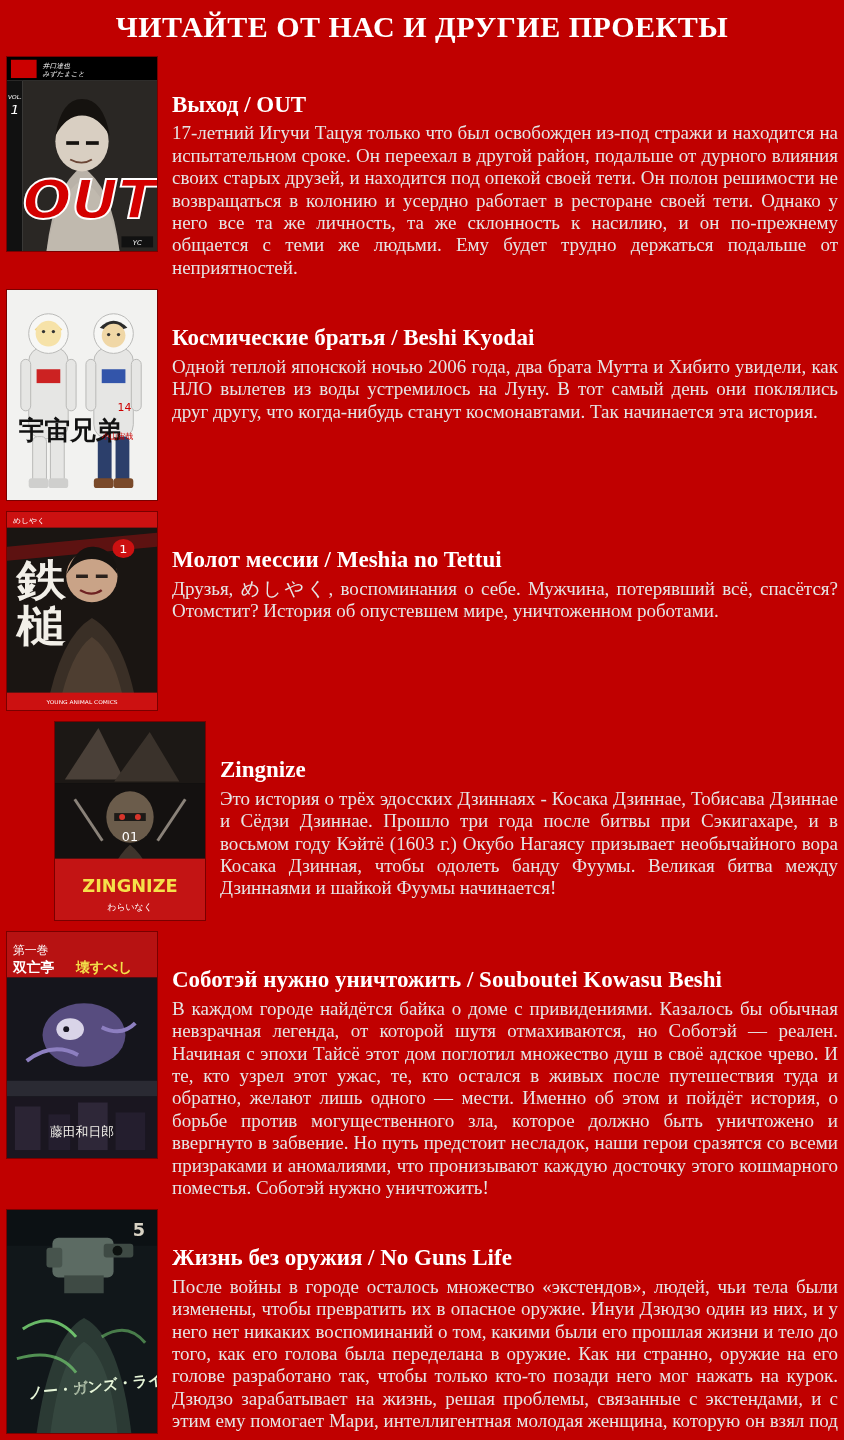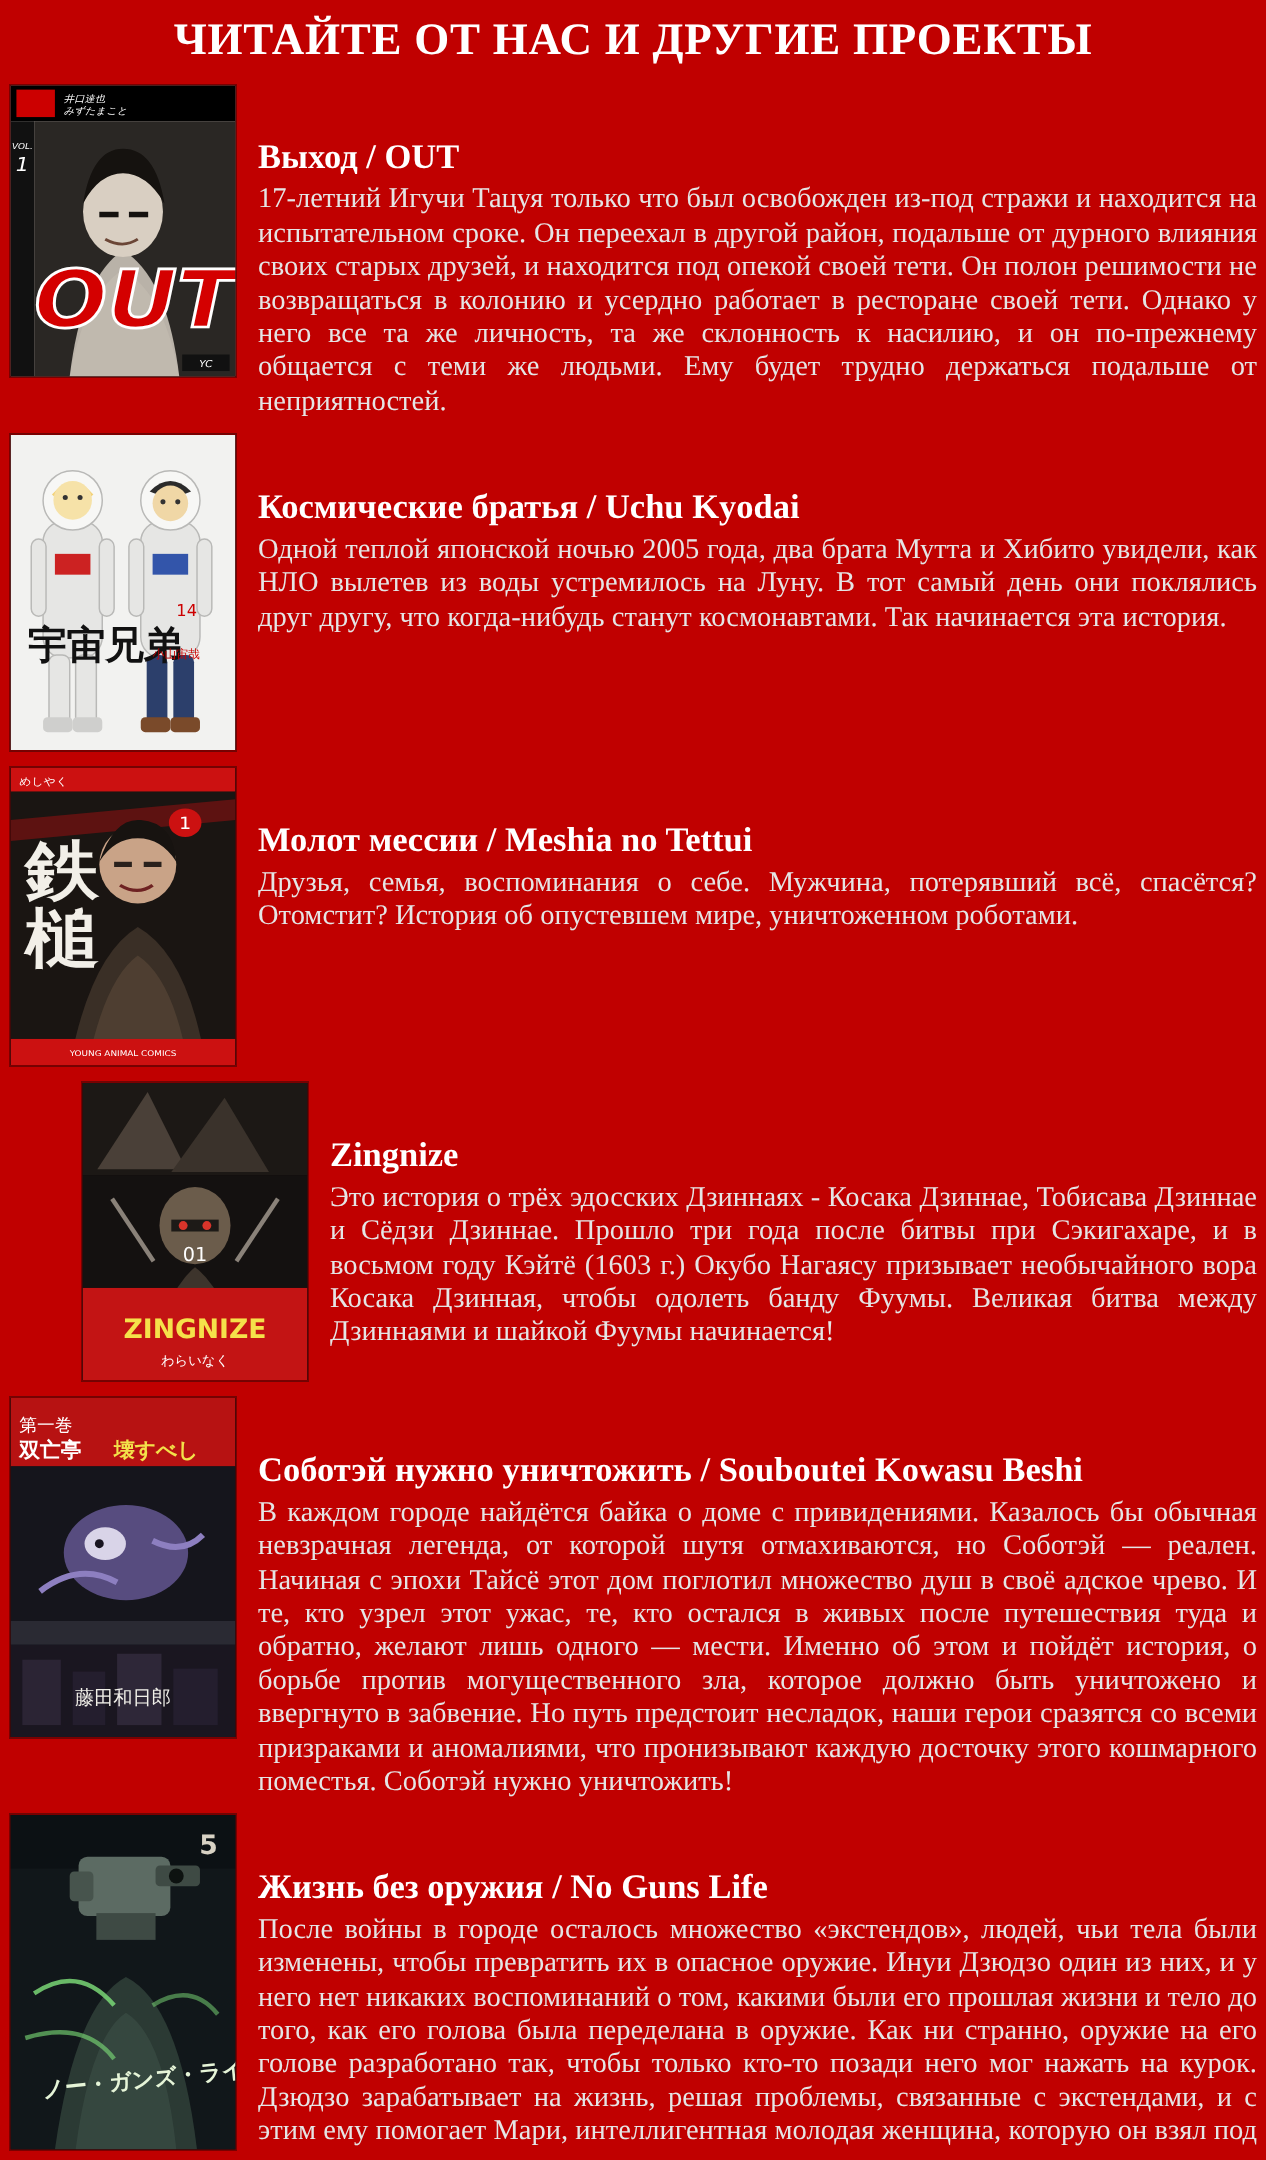--- a/index.html
+++ b/index.html
@@ -156,22 +156,22 @@
             <rect x="88" y="190" width="20" height="10" rx="3" fill="#7a4a2a"></rect>
             <rect x="108" y="190" width="20" height="10" rx="3" fill="#7a4a2a"></rect>
             <rect x="96" y="80" width="24" height="14" fill="#3355aa"></rect>
           </g>
           <text x="12" y="150" font-size="26" font-weight="bold" fill="#111111" font-family="DejaVu Sans, sans-serif">宇宙兄弟</text>
           <text x="112" y="122" font-size="11" fill="#cc0000" font-family="DejaVu Sans, sans-serif">14</text>
           <text x="96" y="150" font-size="8" fill="#cc0000" font-family="DejaVu Sans, sans-serif">小山宙哉</text>
         </svg>
       </div>
       <div class="entry-body">
-        <div class="entry-title">Космические братья / Uchu Kyodai</div>
-        <p class="entry-desc">Одной теплой японской ночью 2005 года, два брата Мутта и Хибито увидели, как НЛО вылетев из воды устремилось на Луну. В тот самый день они поклялись друг другу, что когда-нибудь станут космонавтами. Так начинается эта история.</p>
+        <div class="entry-title">Космические братья / Beshi Kyodai</div>
+        <p class="entry-desc">Одной теплой японской ночью 2006 года, два брата Мутта и Хибито увидели, как НЛО вылетев из воды устремилось на Луну. В тот самый день они поклялись друг другу, что когда-нибудь станут космонавтами. Так начинается эта история.</p>
       </div>
     </div>
 
     <div class="entry">
       <div class="cover c-meshia">
         <svg viewBox="0 0 152 228" preserveAspectRatio="none" aria-hidden="true">
           <rect x="0" y="0" width="152" height="228" fill="#1a1512"></rect>
           <rect x="0" y="0" width="152" height="18" fill="#cc1111"></rect>
           <text x="6" y="13" font-size="8" fill="#ffffff" font-family="DejaVu Sans, sans-serif">めしやく</text>
           <path d="M0 40 L152 24 L152 40 L0 56z" fill="#8a1010" opacity="0.6"></path>
@@ -186,21 +186,21 @@
           <text x="10" y="96" font-size="50" font-weight="bold" fill="#f2efe8" font-family="DejaVu Sans, sans-serif">鉄</text>
           <text x="10" y="148" font-size="50" font-weight="bold" fill="#f2efe8" font-family="DejaVu Sans, sans-serif">槌</text>
           <circle cx="118" cy="42" r="11" fill="#cc1111"></circle>
           <text x="118" y="47" font-size="13" fill="#ffffff" text-anchor="middle" font-family="DejaVu Sans, sans-serif">1</text>
           <rect x="0" y="208" width="152" height="20" fill="#cc1111"></rect>
           <text x="76" y="221" font-size="6" fill="#ffffff" text-anchor="middle" font-family="DejaVu Sans, sans-serif">YOUNG ANIMAL COMICS</text>
         </svg>
       </div>
       <div class="entry-body">
         <div class="entry-title">Молот мессии / Meshia no Tettui</div>
-        <p class="entry-desc">Друзья, семья, воспоминания о себе. Мужчина, потерявший всё, спасётся? Отомстит? История об опустевшем мире, уничтоженном роботами.</p>
+        <p class="entry-desc">Друзья, めしやく, воспоминания о себе. Мужчина, потерявший всё, спасётся? Отомстит? История об опустевшем мире, уничтоженном роботами.</p>
       </div>
     </div>
 
     <div class="entry">
       <div class="cover c-zingnize">
         <svg viewBox="0 0 152 200" preserveAspectRatio="none" aria-hidden="true">
           <rect x="0" y="0" width="152" height="200" fill="#0e0c0b"></rect>
           <rect x="0" y="0" width="152" height="62" fill="#1c1815"></rect>
           <path d="M10 58 L44 6 L70 58z" fill="#4a4038"></path>
           <path d="M60 60 L96 10 L126 60z" fill="#3a322b"></path>

